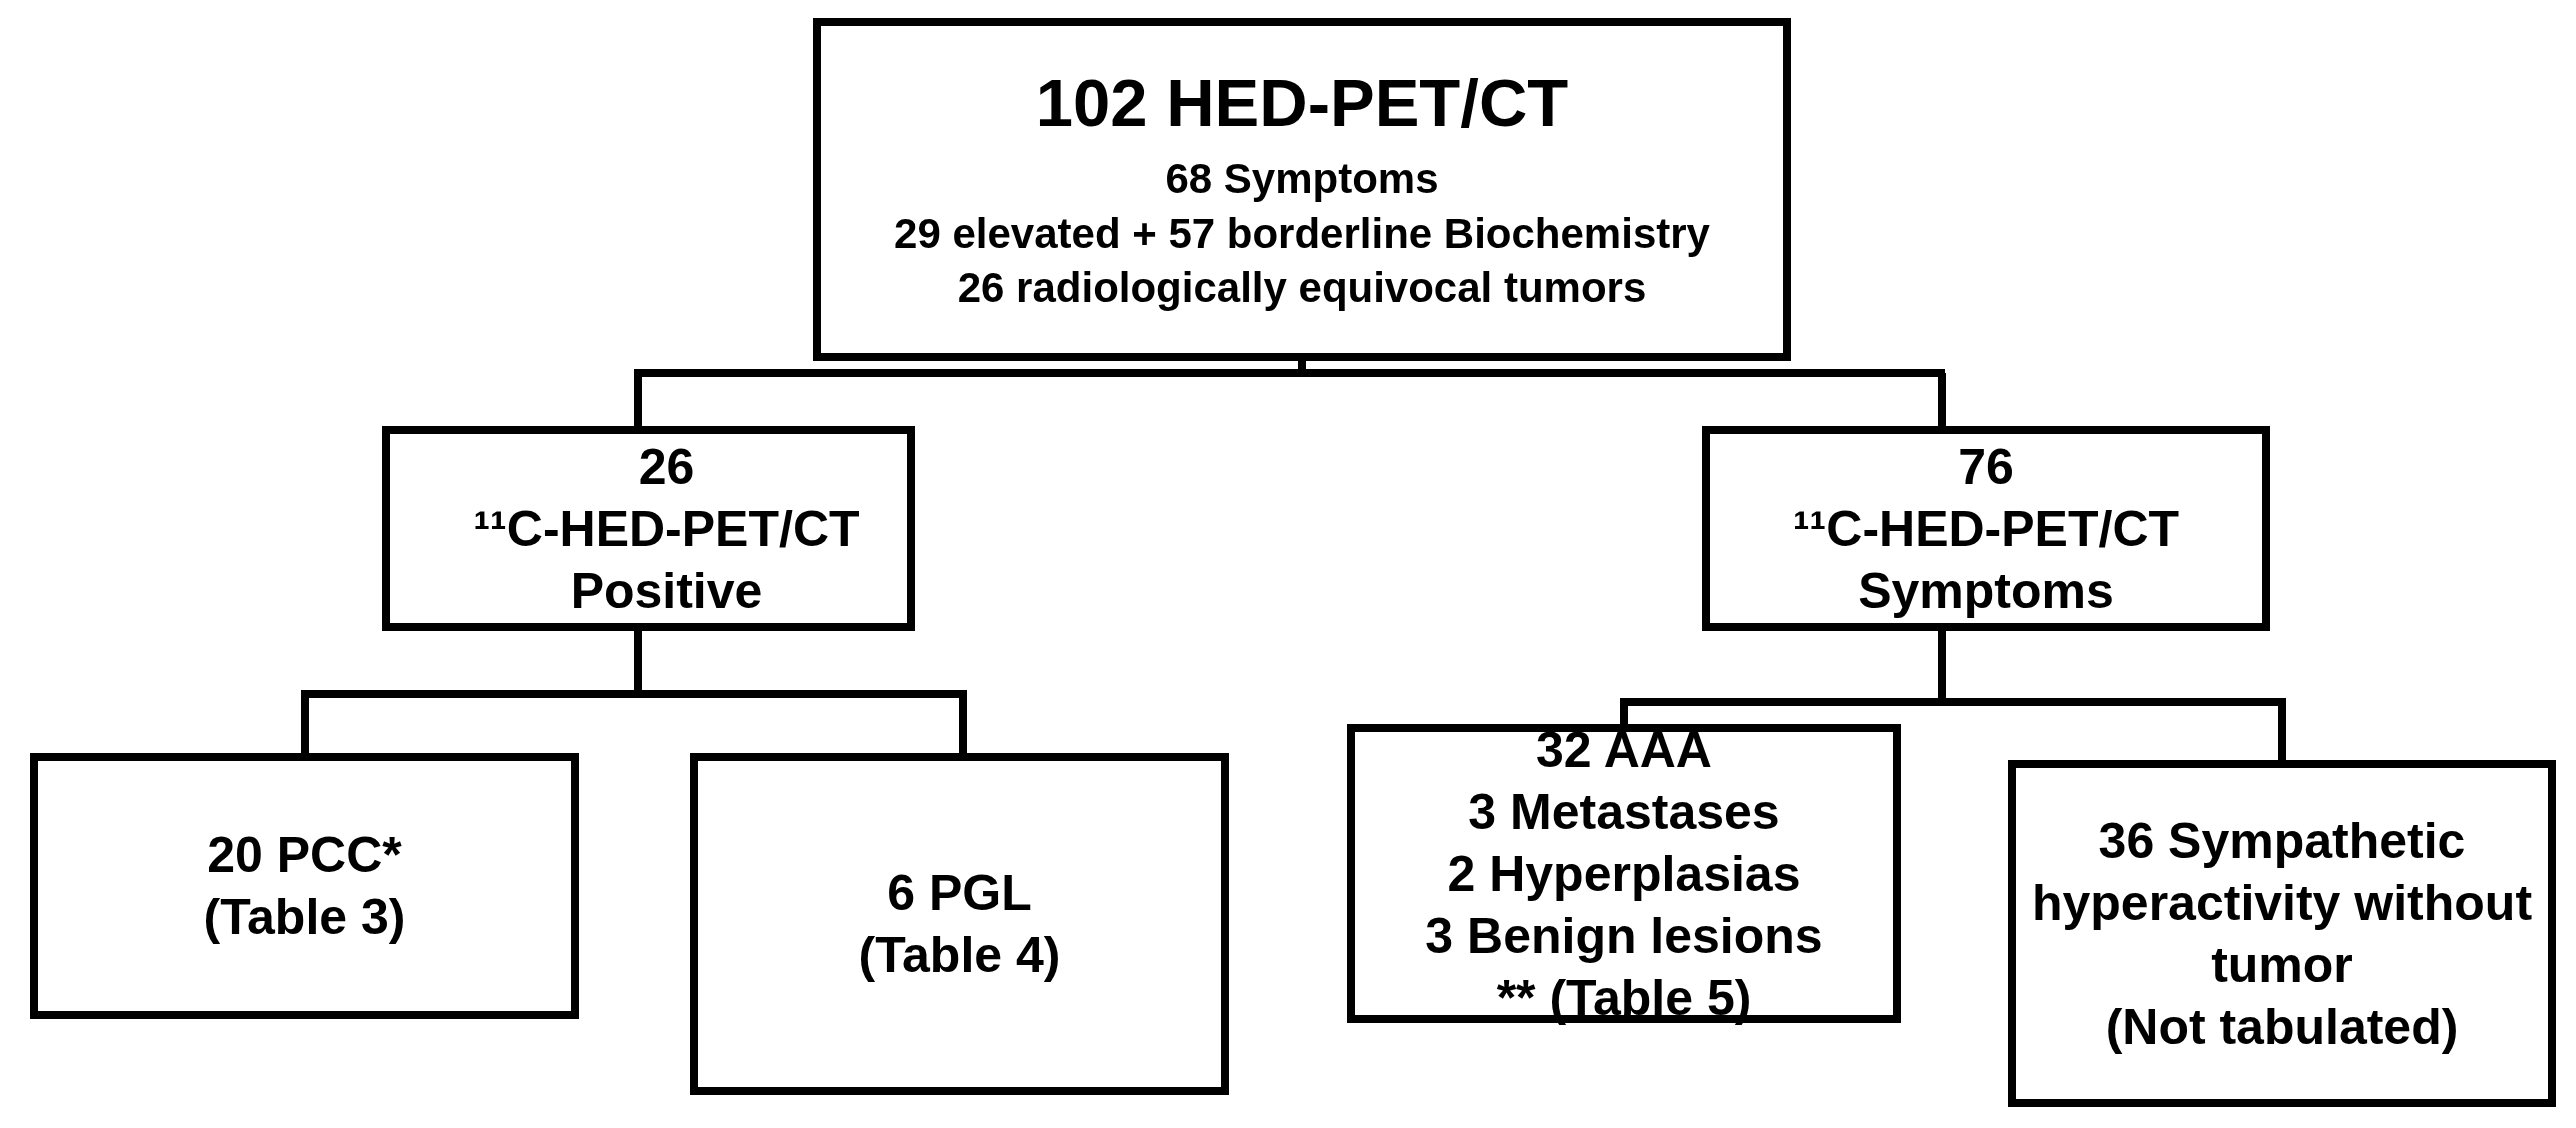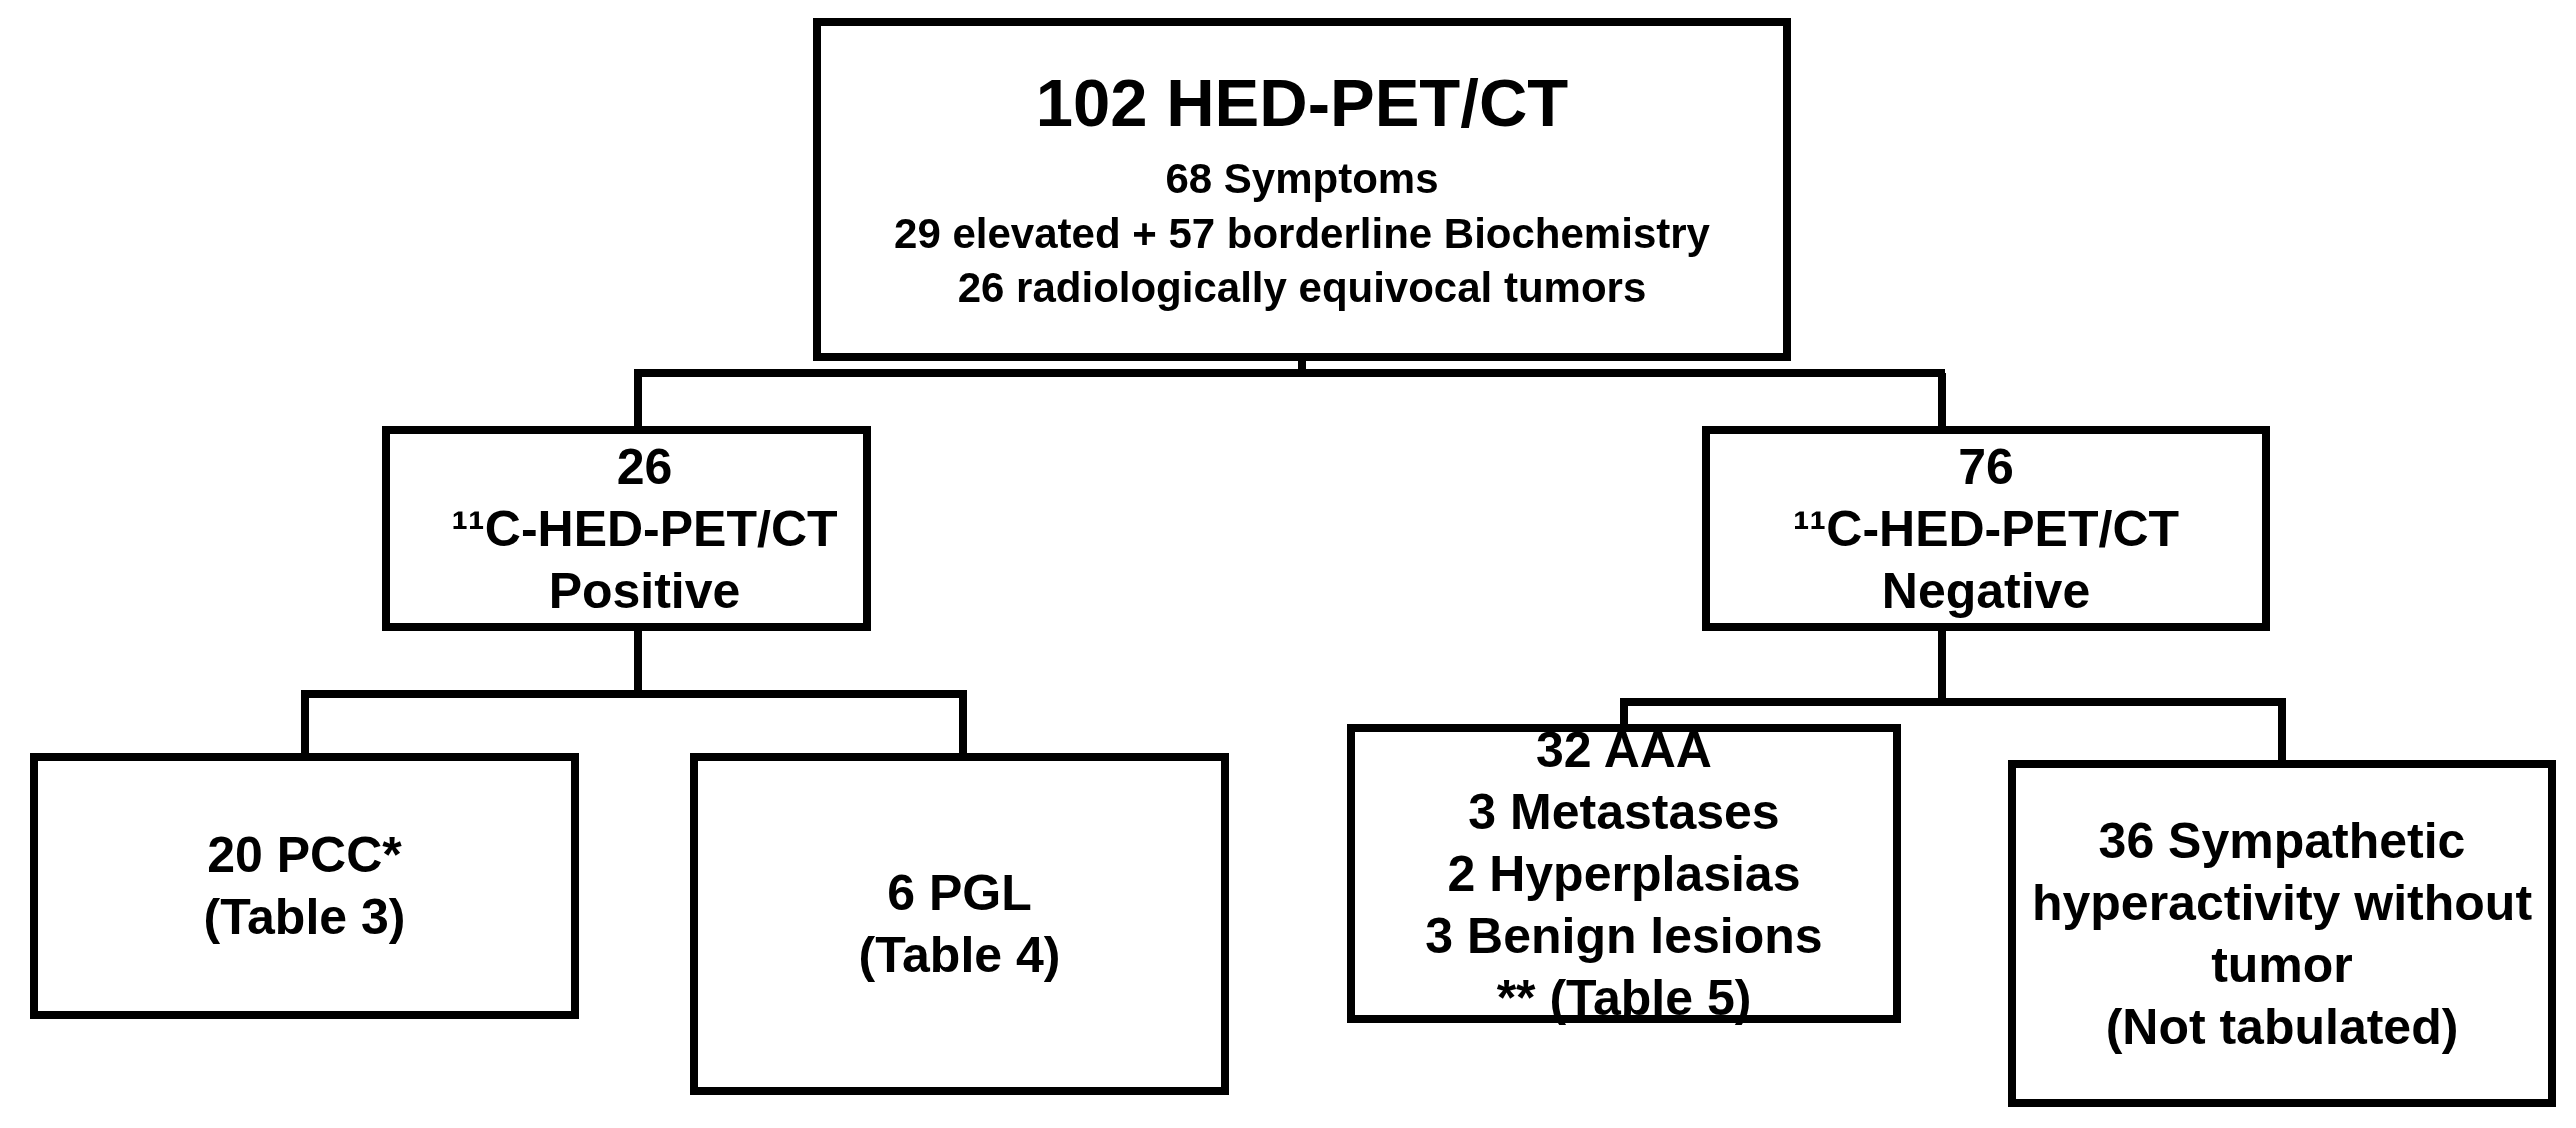--- a/index.html
+++ b/index.html
@@ -72,30 +72,30 @@
   <div class="connector" style="left:1620px; top:702px; width:8px; height:64px;"></div>
   <div class="connector" style="left:2278px; top:702px; width:8px; height:64px;"></div>
 
   <div class="node" style="left:813px; top:18.4px; width:978px; height:343px;">
     <div class="root-title">102 HED-PET/CT</div>
     <div class="root-sub">68 Symptoms</div>
     <div class="root-sub">29 elevated + 57 borderline Biochemistry</div>
     <div class="root-sub">26 radiologically equivocal tumors</div>
   </div>
 
-  <div class="node" style="left:382px; top:426px; width:489px; height:205px;padding-left:36px;">
+  <div class="node" style="left:382px; top:426px; width:533px; height:205px;padding-left:36px;">
     <div class="body-line">26</div>
     <div class="body-line">¹¹C-HED-PET/CT</div>
     <div class="body-line">Positive</div>
   </div>
 
   <div class="node" style="left:1702px; top:426px; width:568px; height:205px;">
     <div class="body-line">76</div>
     <div class="body-line">¹¹C-HED-PET/CT</div>
-    <div class="body-line">Negative</div>
+    <div class="body-line">Symptoms</div>
   </div>
 
   <div class="node" style="left:30px; top:753px; width:549px; height:266px;">
     <div class="body-line">20 PCC*</div>
     <div class="body-line">(Table 3)</div>
   </div>
 
   <div class="node" style="left:690px; top:753px; width:539px; height:342px;text-align:center;">
     <div class="body-line">6 PGL</div>
     <div class="body-line">(Table 4)</div>

